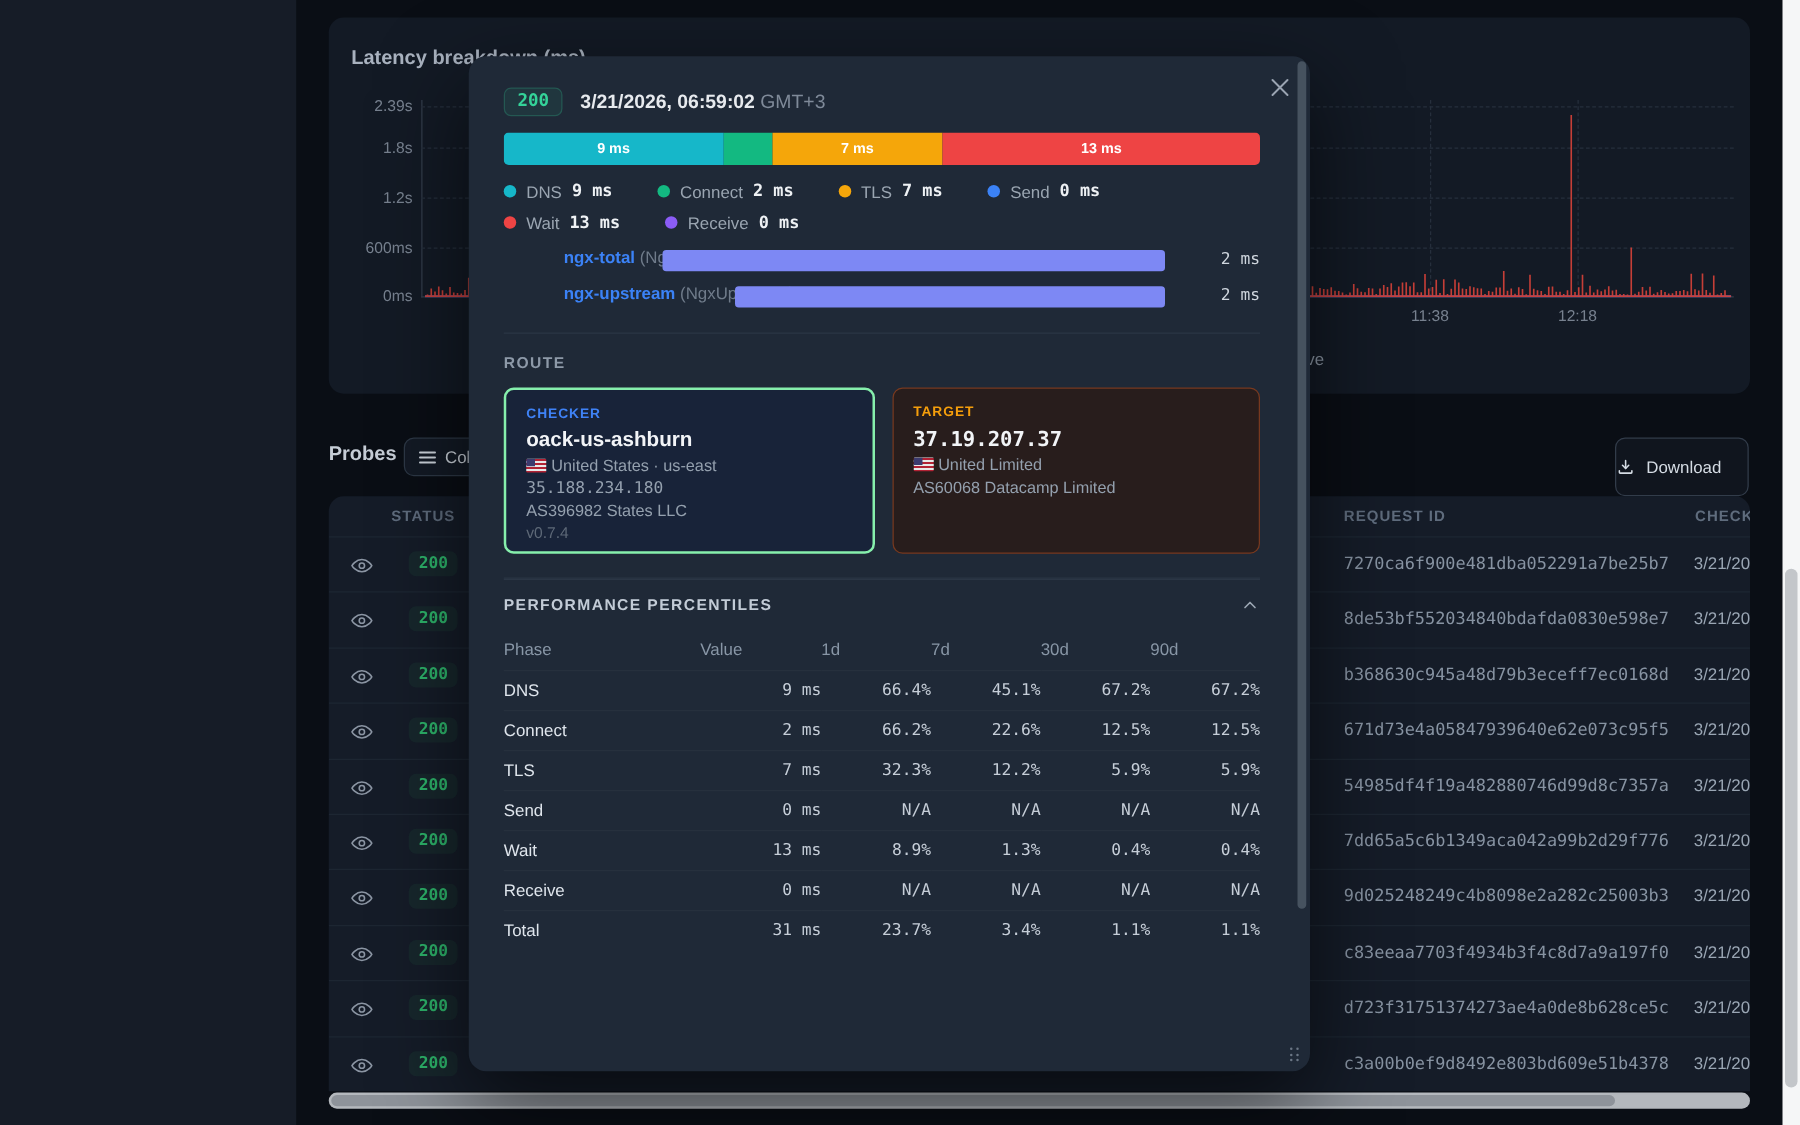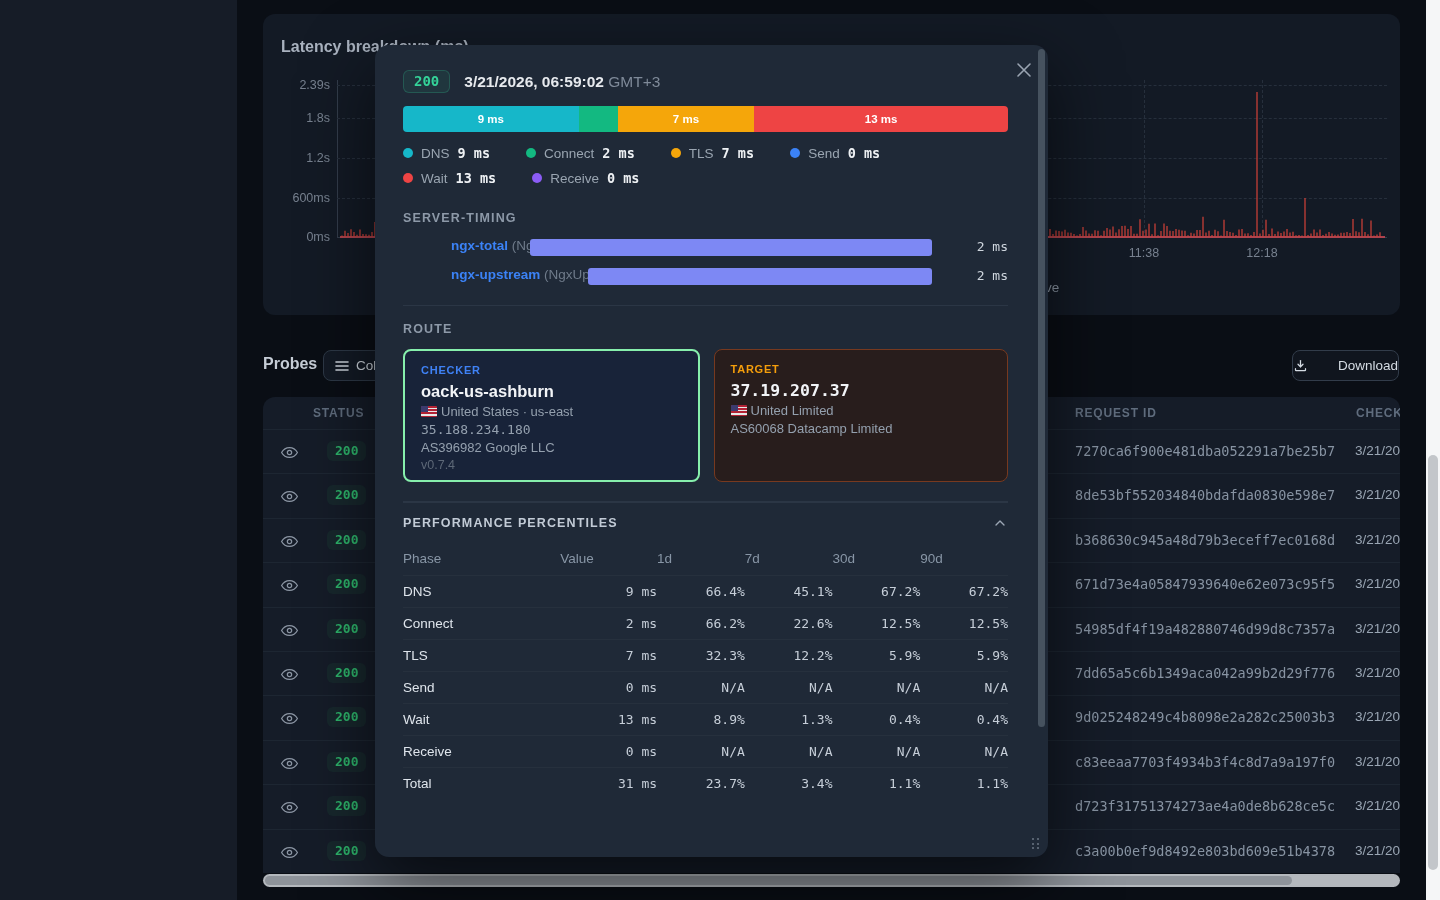--- a/index.html
+++ b/index.html
@@ -15,21 +15,21 @@
   .gridline-h { position:absolute; left:74px; width:1050px; border-top:1px dashed #262f3c; height:0; }
   .gridline-v { position:absolute; top:66px; height:158px; border-left:1px dashed #262f3c; width:0; }
   .axis-y { position:absolute; left:74px; top:66px; height:158px; border-left:1px solid #333d4b; }
   .xtick { position:absolute; top:232px; width:60px; text-align:center; font-size:12.5px; color:#77818f; }
   .legend-frag { position:absolute; left:782px; top:266px; font-size:13.5px; color:#8e99a7; }
 
   
   .probes-heading { position:absolute; left:263px; top:355px; font-size:16px; font-weight:700; color:#c6cdd6; }
   .columns-btn { position:absolute; left:323px; top:350px; height:31px; width:78px; display:flex; align-items:center; gap:7px;
     padding:0 11px; background:#131a25; border:1px solid #2d3846; border-radius:8px; color:#cfd6de; font-size:13.5px; overflow:hidden; white-space:nowrap; }
-  .download-btn { position:absolute; left:1292px; top:350px; height:31px; width:107px; display:flex; align-items:center; justify-content:space-between; gap:20px;
+  .download-btn { position:absolute; left:1292px; top:350px; height:47px; width:107px; display:flex; align-items:center; justify-content:flex-start; gap:9px;
     background:#10151e; border:1px solid #323c4a; border-radius:8px; color:#d5dce4; font-size:13.5px; }
 
   
   .table-card { position:absolute; left:263px; top:397px; width:1137px; height:476px; background:#151c28; border-radius:12px 12px 0 0; overflow:hidden; }
   .t-header { position:relative; height:32px; }
   .t-header span { position:absolute; top:9px; font-size:12px; font-weight:700; letter-spacing:.07em; color:#5f6c7d; }
   .th-status { left:50px; } .th-reqid { left:812px; } .th-checked { left:1093px; width:44px; overflow:hidden; white-space:nowrap; }
   .t-row { position:relative; height:44.4px; border-top:1px solid #1d2632; }
   .cell-eye { position:absolute; left:17px; top:13px; width:19px; height:19px; cursor:pointer; }
   .badge-200 { position:absolute; left:64px; top:11px; padding:2px 8px 3px; border-radius:6px; font-size:13px; font-weight:700;
@@ -328,21 +328,20 @@
       <span class="lg-name">Wait</span>
       <span class="lg-val">13 ms</span>
     </span>
       <span class="lg-item">
       <span class="lg-dot" style="background: rgb(139, 92, 246);"></span>
       <span class="lg-name">Receive</span>
       <span class="lg-val">0 ms</span>
     </span>
     </div>
 
-  <div class="sec-label st-head">SERVER-TIMING</div>
   <div class="st-rows" id="st-rows">
       <div class="st-row">
       <span class="st-name">ngx-total </span>
       <span class="st-code">(NgxTotal)</span>
       <div class="st-bar" style="left: 127px; width: 402px; background: rgb(125, 136, 244);"></div>
       <span class="st-val">2 ms</span>
     </div>
       <div class="st-row">
       <span class="st-name">ngx-upstream </span>
       <span class="st-code">(NgxUpstream)</span>
@@ -357,21 +356,21 @@
 
   <div class="route-cards">
     <div class="route-card checker">
       <div class="rc-label">CHECKER</div>
       <div class="rc-name">oack-us-ashburn</div>
       <div class="rc-line">
         <span class="flag"></span>
         <span>United States · us-east</span>
       </div>
       <div class="rc-line mono">35.188.234.180</div>
-      <div class="rc-line">AS396982 Google LLC</div>
+      <div class="rc-line">AS396982 States LLC</div>
       <div class="rc-version">v0.7.4</div>
     </div>
     <div class="route-card target">
       <div class="rc-label">TARGET</div>
       <div class="rc-name mono">37.19.207.37</div>
       <div class="rc-line">
         <span class="flag"></span>
         <span>United Limited</span>
       </div>
       <div class="rc-line">AS60068 Datacamp Limited</div>

